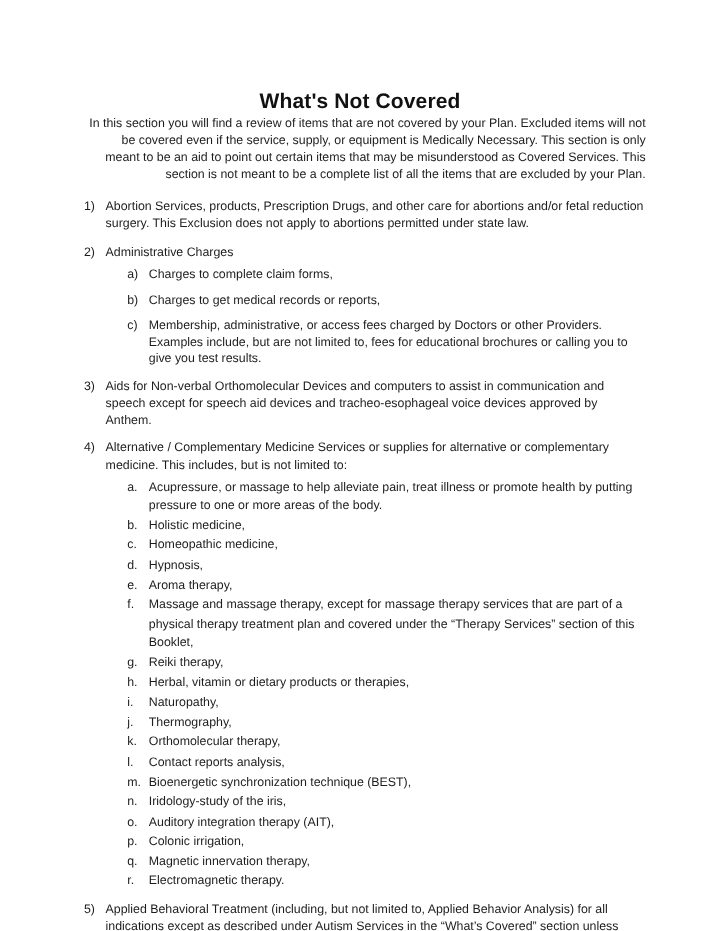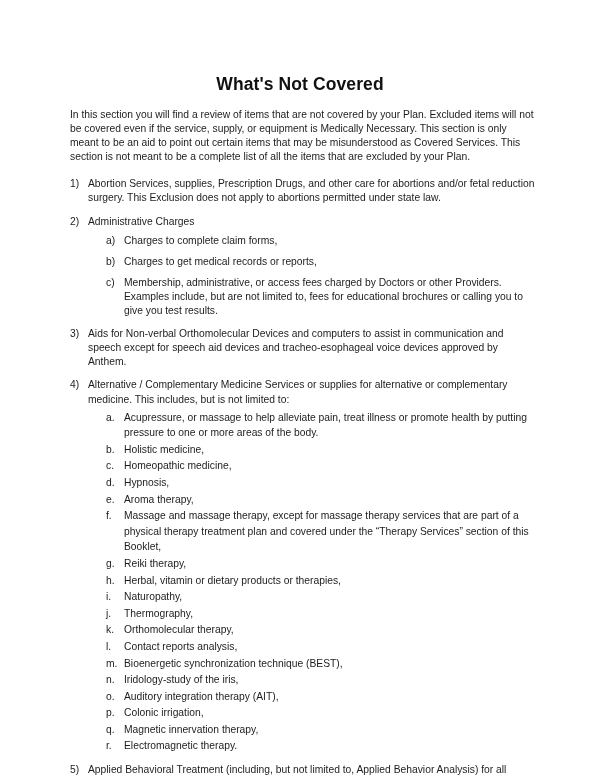--- a/index.html
+++ b/index.html
@@ -36,22 +36,22 @@
   }
   .content {
     position: absolute;
     left: 70px;
     top: 96px;
     width: 468px;
   }
   .intro {
     font-size: 10.3px;
     line-height: 14.1px;
-    text-align: left;
-    margin: 12px 0 13px 0;
+    text-align: right;
+    margin: 1px 0 13px 0;
     color: #1c1c1c;
   }
   
   ol.top-list {
     list-style: none;
     margin: 0;
     padding: 0;
   }
   ol.top-list > li.top-item {
     position: relative;
@@ -134,21 +134,21 @@
 
 <div class="page">
 
   <h1 class="page-title">What's Not Covered</h1>
 
   <div class="content">
     <p class="intro">In this section you will find a review of items that are not covered by your Plan.  Excluded items will not be covered even if the service, supply, or equipment is Medically Necessary. This section is only meant to be an aid to point out certain items that may be misunderstood as Covered Services.  This section is not meant to be a complete list of all the items that are excluded by your Plan.</p>
     <ol class="top-list" id="exclusion-list">
         <li class="top-item">
           <span class="marker">1)</span>
-          <span class="item-body"><span class="lead">Abortion</span><span> Services, supplies, Prescription Drugs, and other care for abortions and/or fetal reduction surgery.  This Exclusion does not apply to abortions permitted under state law.</span></span>
+          <span class="item-body"><span class="lead">Abortion</span><span> Services, products, Prescription Drugs, and other care for abortions and/or fetal reduction surgery.  This Exclusion does not apply to abortions permitted under state law.</span></span>
         </li>
         <li class="top-item">
           <span class="marker">2)</span>
           <span class="item-body"><span class="lead">Administrative Charges</span></span>
           <ul class="sub-list-paren">
             <li><span class="sub-marker">a)</span><span>Charges to complete claim forms,</span></li>
             <li><span class="sub-marker">b)</span><span>Charges to get medical records or reports,</span></li>
             <li><span class="sub-marker">c)</span><span>Membership, administrative, or access fees charged by Doctors or other Providers.  Examples include, but are not limited to, fees for educational brochures or calling you to give you test results.</span></li>
           </ul>
         </li>

